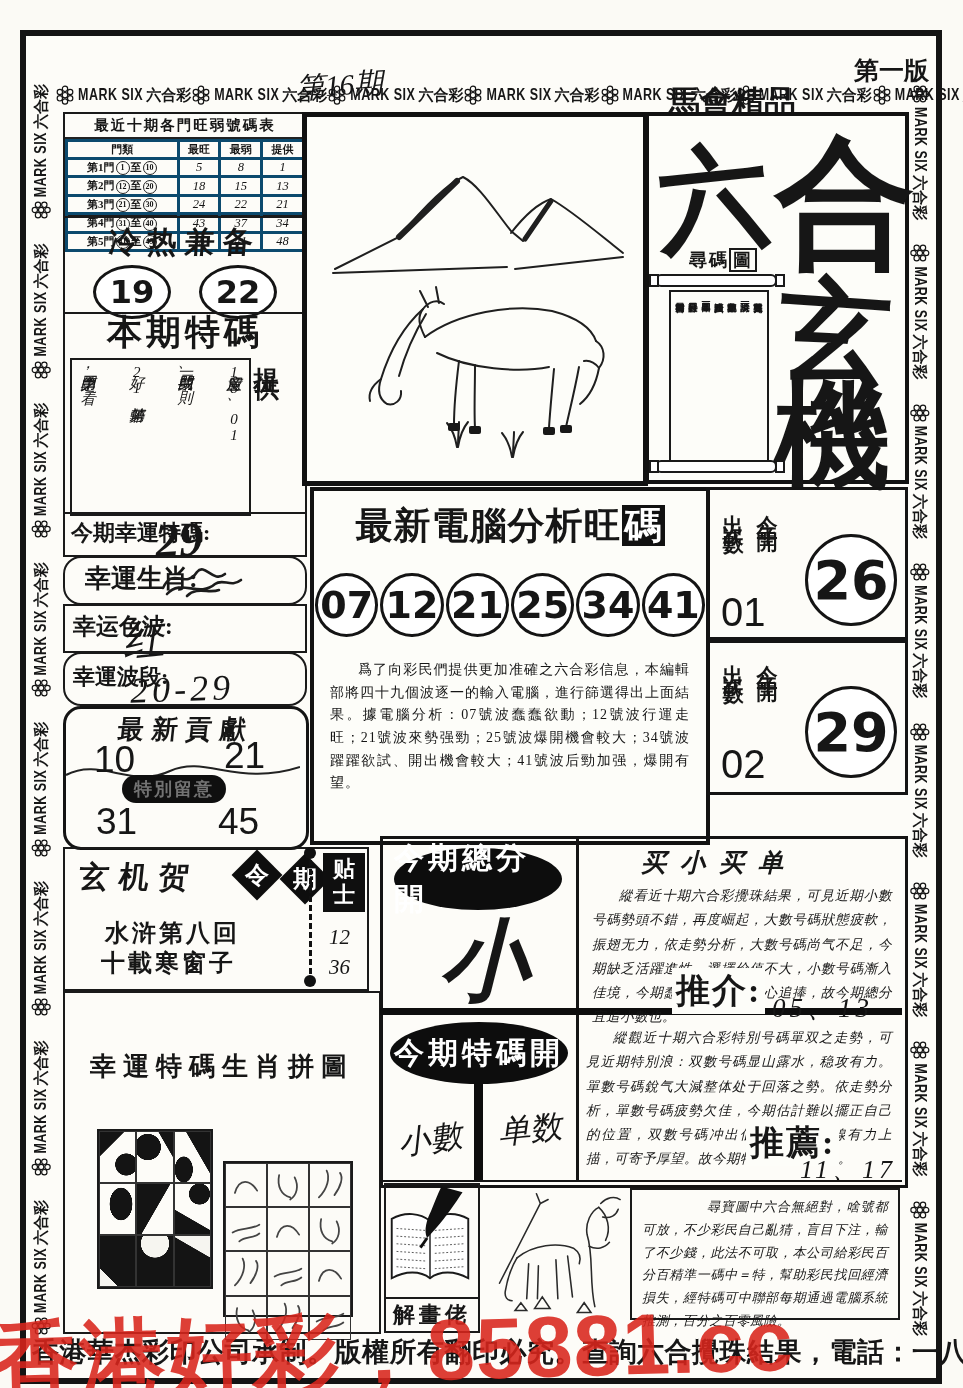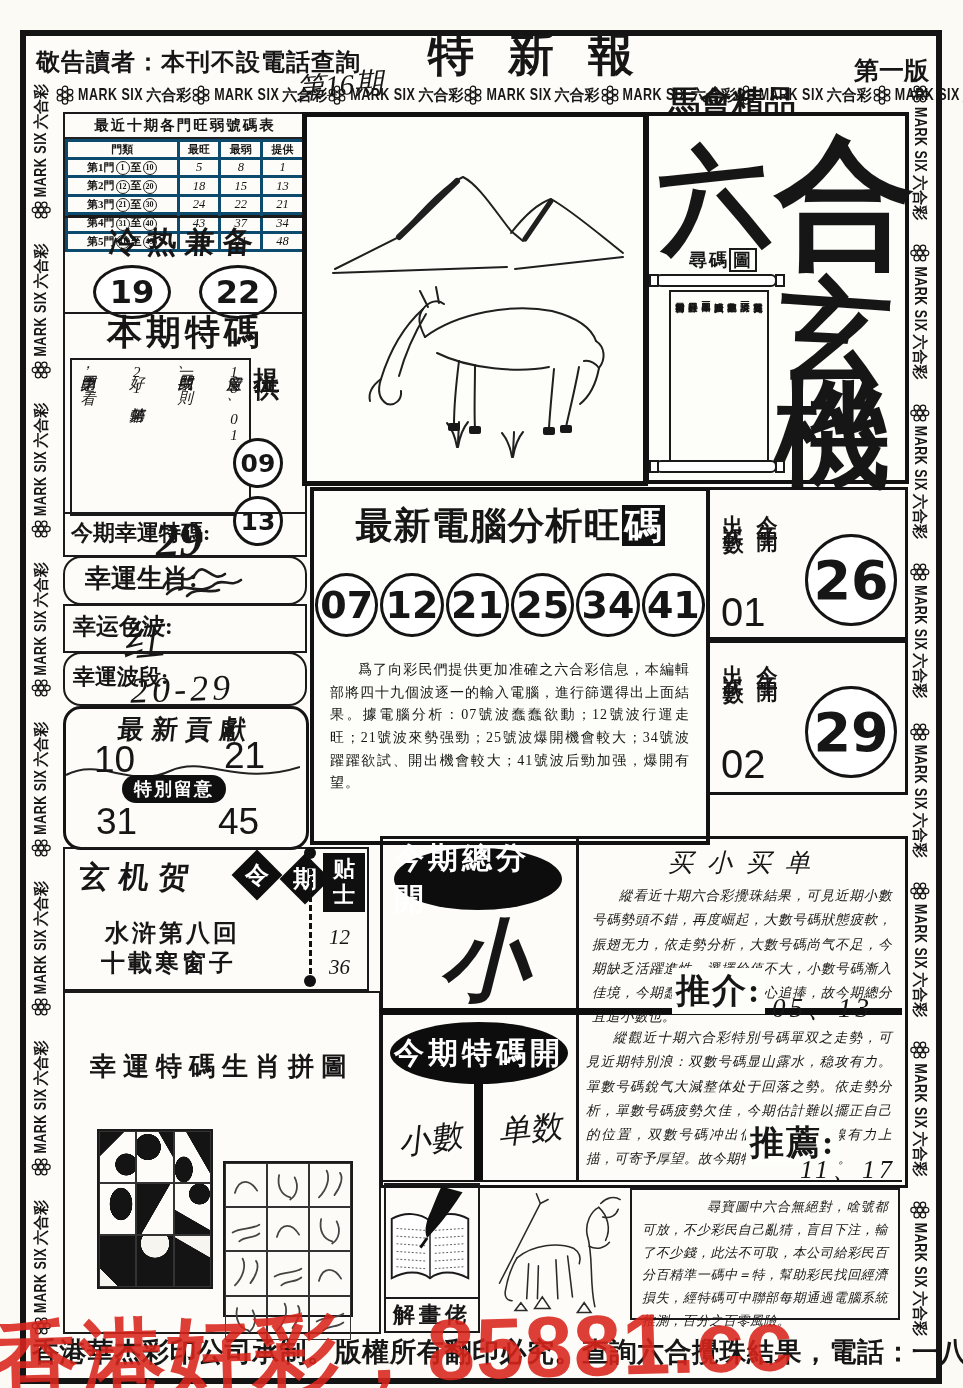--- a/index.html
+++ b/index.html
@@ -41,21 +41,21 @@
         font-weight:700;font-family:"DejaVu Sans",sans-serif;background:#fff;}
   .c-ell .circ{width:72px;height:48px;font-size:32px;margin:0 14px;}
   .c-sm .circ{width:44px;height:44px;font-size:25px;margin:4px 0;}
   .c-md .circ{width:58px;height:58px;font-size:38px;margin:0 1px;border-width:3px;}
   .bigcirc{width:86px;height:86px;border:3px solid #141414;border-radius:50%;font-size:54px;font-weight:700;
            font-family:"DejaVu Sans",sans-serif;display:flex;align-items:center;justify-content:center;background:#fff;}
   
   .brush{font-weight:900;letter-spacing:8px;}
   .oval{background:#0d0d0d;color:#fff;border-radius:50%;font-family:"Liberation Sans",sans-serif;
         font-weight:900;font-size:30px;letter-spacing:4px;display:flex;align-items:center;justify-content:center;}
-  .badge{background:#0f0f0f;color:#ffffff;border-radius:15px;padding:2px 12px;font-weight:900;font-size:18px;letter-spacing:2px;}
+  .badge{background:#0f0f0f;color:#737373;border-radius:15px;padding:2px 12px;font-weight:900;font-size:18px;letter-spacing:2px;}
   .tips{background:#0f0f0f;color:#fff;font-size:22px;font-weight:700;text-align:center;line-height:1.2;padding:3px 6px;}
   .vlab{writing-mode:vertical-rl;text-orientation:upright;font-weight:700;}
   .vcolwrap{display:flex;justify-content:space-between;}
   .vcol{writing-mode:vertical-rl;text-orientation:upright;}
   .diamond{width:36px;height:36px;background:#0e0e0e;display:inline-flex;align-items:center;justify-content:center;
            transform:rotate(45deg);margin:0 6px;}
   .diamond span{transform:rotate(-45deg);color:#fff;font-size:24px;font-weight:900;}
   .stem{background:#0d0d0d;}
   
   .pzgrid{display:grid;border:2px solid #1a1a1a;}
@@ -73,22 +73,20 @@
   .watermark{left:-8px;top:1294px;font-family:"Liberation Sans",sans-serif;font-weight:900;font-size:86px;
              white-space:nowrap;transform:rotate(-1.6deg);opacity:.88;letter-spacing:1px;}
   svg{display:block;}
 </style>
 </head>
 <body>
 
 <div class="page">
   <div class="abs frame"></div>
 
-  <div class="abs h-notice">敬告讀者：本刊不設電話查詢</div>
-  <div class="abs h-title">特新報</div>
   <div class="abs h-sub">馬會精品</div>
   <div class="abs h-edition">第一版</div>
   <div class="abs h-issue hand">第16期</div>
 
   <div class="abs bh-row">
       <span class="bh">
         <svg width="20" height="20" viewBox="0 0 24 24">
  <g fill="none" stroke="#141414" stroke-width="1.4">
  <circle cx="12" cy="4.6" r="3.2"></circle>
             <circle cx="5.8" cy="8.4" r="3.2"></circle>
@@ -494,24 +492,20 @@
 
   <div class="abs b2" style="left:63px;top:312px;width:240px;height:198px;">
     <div class="blk" style="font-size:35px;letter-spacing:4px;text-align:center;line-height:1.1;">本期特碼</div>
     <div class="abs b2 vcolwrap" style="left:5px;top:44px;width:165px;height:146px;padding:4px 6px;">
         <span class="vcol hand" style="font-size: 15px;">第三門之中，看</span>
         <span class="vcol hand" style="font-size: 15px;">好21若轉第</span>
         <span class="vcol hand" style="font-size: 15px;">二門或第一門、則</span>
         <span class="vcol hand" style="font-size: 15px;">应留意18、01</span>
       </div>
     <div class="abs vlab" style="left:184px;top:32px;font-size:26px;letter-spacing:8px;">提供：</div>
-    <div class="abs c-sm" style="left:168px;top:120px;display:flex;flex-direction:column;align-items:center;">
-        <span class="circ">09</span>
-        <span class="circ">13</span>
-      </div>
   </div>
 
   <div class="abs b2" style="left:63px;top:512px;width:240px;height:41px;">
     <span class="bold" style="font-size:22px;line-height:38px;padding-left:6px;">今期幸運特碼:</span>
   </div>
   <div class="abs hand" style="left:155px;top:512px;font-size:48px;font-weight:700;transform:rotate(-3deg);">29</div>
 
   <div class="abs b2 rnd" style="left:63px;top:556px;width:240px;height:45px;">
     <span class="bold" style="font-size:26px;line-height:42px;padding-left:20px;">幸運生肖:</span>
     <svg class="abs" style="left:92px;top:2px;" width="92" height="42" viewBox="0 0 92 42">
@@ -723,21 +717,21 @@
     <div class="abs bigcirc" style="left:96px;top:46px;">29</div>
   </div>
 
   <div class="abs b3" style="left:380px;top:836px;width:522px;height:346px;"></div>
   <div class="abs" style="left:576px;top:836px;width:3px;height:346px;background:#151515;"></div>
   <div class="abs" style="left:380px;top:1008px;width:522px;height:7px;background:#0e0e0e;"></div>
 
   <div class="abs oval" style="left:394px;top:848px;width:168px;height:62px;">今期總分開</div>
   <div class="abs hand" style="left:440px;top:902px;font-size:88px;font-weight:700;">小</div>
 
-  <div class="abs hand" style="left:668px;top:846px;font-size:25px;letter-spacing:14px;font-weight:400;">买小买单</div>
+  <div class="abs hand" style="left:641px;top:846px;font-size:25px;letter-spacing:14px;font-weight:700;">买小买单</div>
   <div class="abs handp" style="left:592px;top:884px;width:300px;text-align:justify;text-indent:2em;">縱看近十期六合彩攪珠結果，可見近期小數号碼勢頭不錯，再度崛起，大數号碼狀態疲軟，振翅无力，依走勢分析，大數号碼尚气不足，今期缺乏活躍進性，選擇价值不大，小數号碼漸入佳境，今期蠢蠢欲動，可放心追捧，故今期總分宜追小數也。</div>
   <div class="abs blk" style="left:672px;top:968px;font-size:34px;letter-spacing:2px;background:#fdfdf9;padding:0 4px;">推介:</div>
   <div class="abs hand" style="left:772px;top:990px;font-size:27px;letter-spacing:4px;">05、13</div>
 
   <div class="abs oval" style="left:390px;top:1022px;width:178px;height:62px;">今期特碼開</div>
   <div class="abs stem" style="left:474px;top:1080px;width:9px;height:100px;"></div>
   <div class="abs hand" style="left:398px;top:1118px;font-size:32px;transform:rotate(-8deg);">小數</div>
   <div class="abs hand" style="left:498px;top:1108px;font-size:32px;transform:rotate(-6deg);">单数</div>
 
   <div class="abs handp" style="left:586px;top:1026px;width:306px;text-align:justify;text-indent:2em;">縱觀近十期六合彩特別号碼單双之走勢，可見近期特別浪：双數号碼显山露水，稳攻有力。單數号碼銳气大減整体处于回落之勢。依走勢分析，單數号碼疲勢欠佳，今期估計難以擺正自己的位置，双數号碼冲出低谷，今期全線有力上描，可寄予厚望。故今期特碼宜捧單数也。</div>

